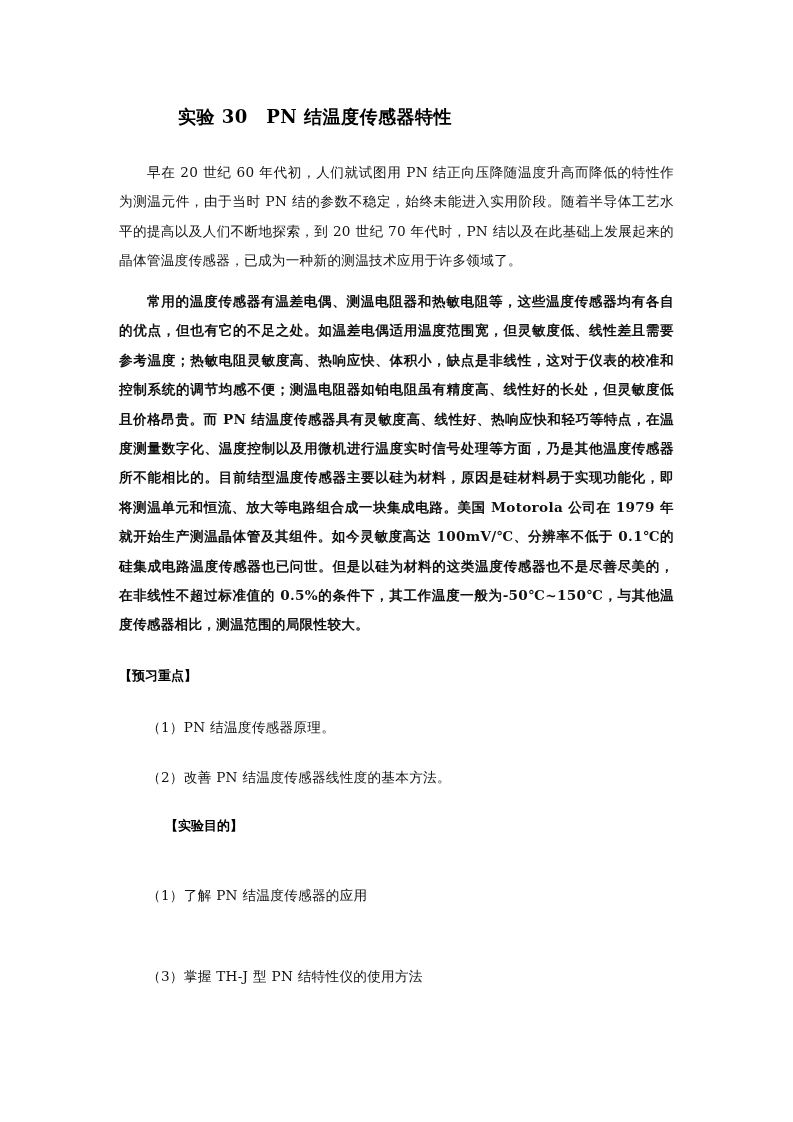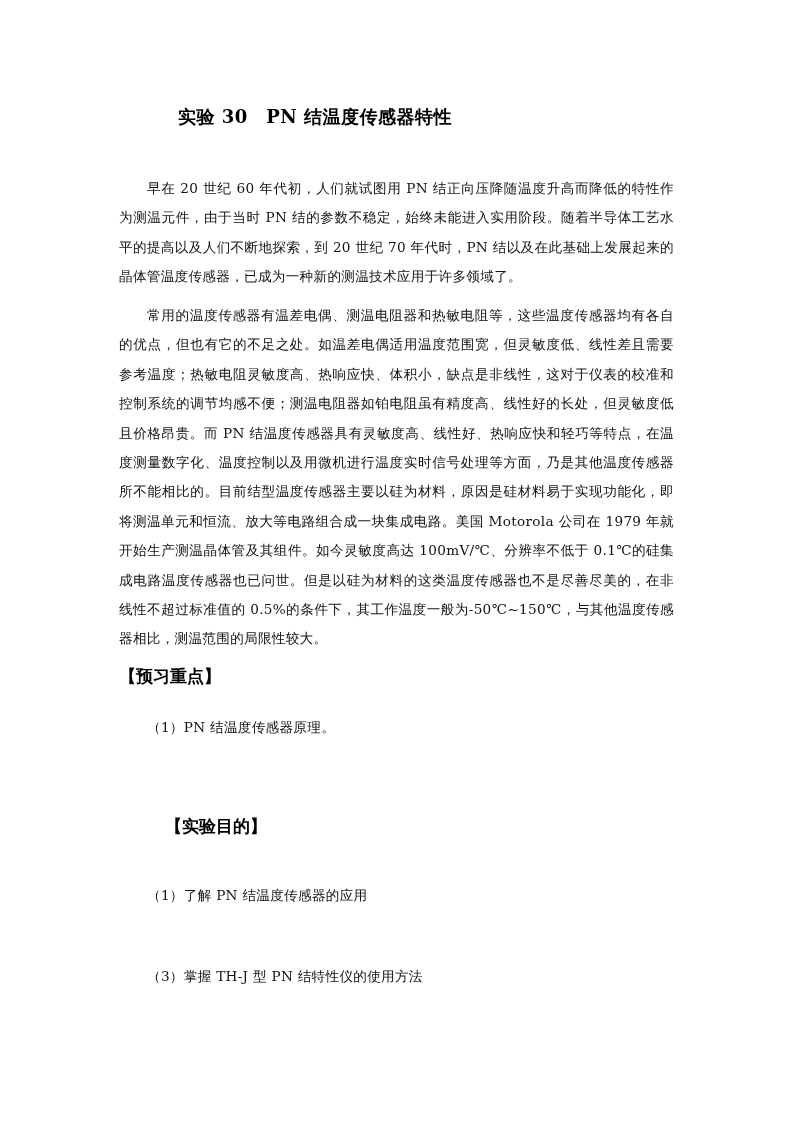--- a/index.html
+++ b/index.html
@@ -38,26 +38,26 @@
       position: absolute;
       left: 119px;
       width: 555px;
       font-size: 13.6px;
       line-height: 29.4px;
       text-align: justify;
       text-indent: 28px;
       letter-spacing: 0.3px;
       margin: 0;
     }
-    .p1 { top: 158px; margin-top: 16px; }
-    .p2 { top: 301px; }
+    .p1 { top: 158px; }
+    .p2 { top: 287px; font-weight: bold; }
     .section-heading {
       position: absolute;
       left: 119px;
-      font-size: 17px;
+      font-size: 13px;
       font-weight: bold;
       line-height: 22px;
       color: #000000;
     }
     .h1 { top: 665px; }
     .h2 { top: 815px; margin-left: 46px; }
     .list-item {
       position: absolute;
       left: 147px;
       font-size: 13.6px;
@@ -74,17 +74,18 @@
 <body>
 
 <div class="page">
   <div class="title">实验 30　PN 结温度传感器特性</div>
 
   <p class="para p1">早在 20 世纪 60 年代初，人们就试图用 PN 结正向压降随温度升高而降低的特性作为测温元件，由于当时 PN 结的参数不稳定，始终未能进入实用阶段。随着半导体工艺水平的提高以及人们不断地探索，到 20 世纪 70 年代时，PN 结以及在此基础上发展起来的晶体管温度传感器，已成为一种新的测温技术应用于许多领域了。</p>
   <p class="para p2">常用的温度传感器有温差电偶、测温电阻器和热敏电阻等，这些温度传感器均有各自的优点，但也有它的不足之处。如温差电偶适用温度范围宽，但灵敏度低、线性差且需要参考温度；热敏电阻灵敏度高、热响应快、体积小，缺点是非线性，这对于仪表的校准和控制系统的调节均感不便；测温电阻器如铂电阻虽有精度高、线性好的长处，但灵敏度低且价格昂贵。而 PN 结温度传感器具有灵敏度高、线性好、热响应快和轻巧等特点，在温度测量数字化、温度控制以及用微机进行温度实时信号处理等方面，乃是其他温度传感器所不能相比的。目前结型温度传感器主要以硅为材料，原因是硅材料易于实现功能化，即将测温单元和恒流、放大等电路组合成一块集成电路。美国 Motorola 公司在 1979 年就开始生产测温晶体管及其组件。如今灵敏度高达 100mV/℃、分辨率不低于 0.1℃的硅集成电路温度传感器也已问世。但是以硅为材料的这类温度传感器也不是尽善尽美的，在非线性不超过标准值的 0.5%的条件下，其工作温度一般为-50℃~150℃，与其他温度传感器相比，测温范围的局限性较大。</p>
 
   <div class="section-heading h1">【预习重点】</div>
   <div class="list-item l1a">（1）PN 结温度传感器原理。</div>
+  <div class="list-item l1b">（2）改善 PN 结温度传感器线性度的基本方法。</div>
 
   <div class="section-heading h2">【实验目的】</div>
   <div class="list-item l2a">（1）了解 PN 结温度传感器的应用</div>
   <div class="list-item l2c">（3）掌握 TH-J 型 PN 结特性仪的使用方法</div>
 </div>
 
 </body></html>

